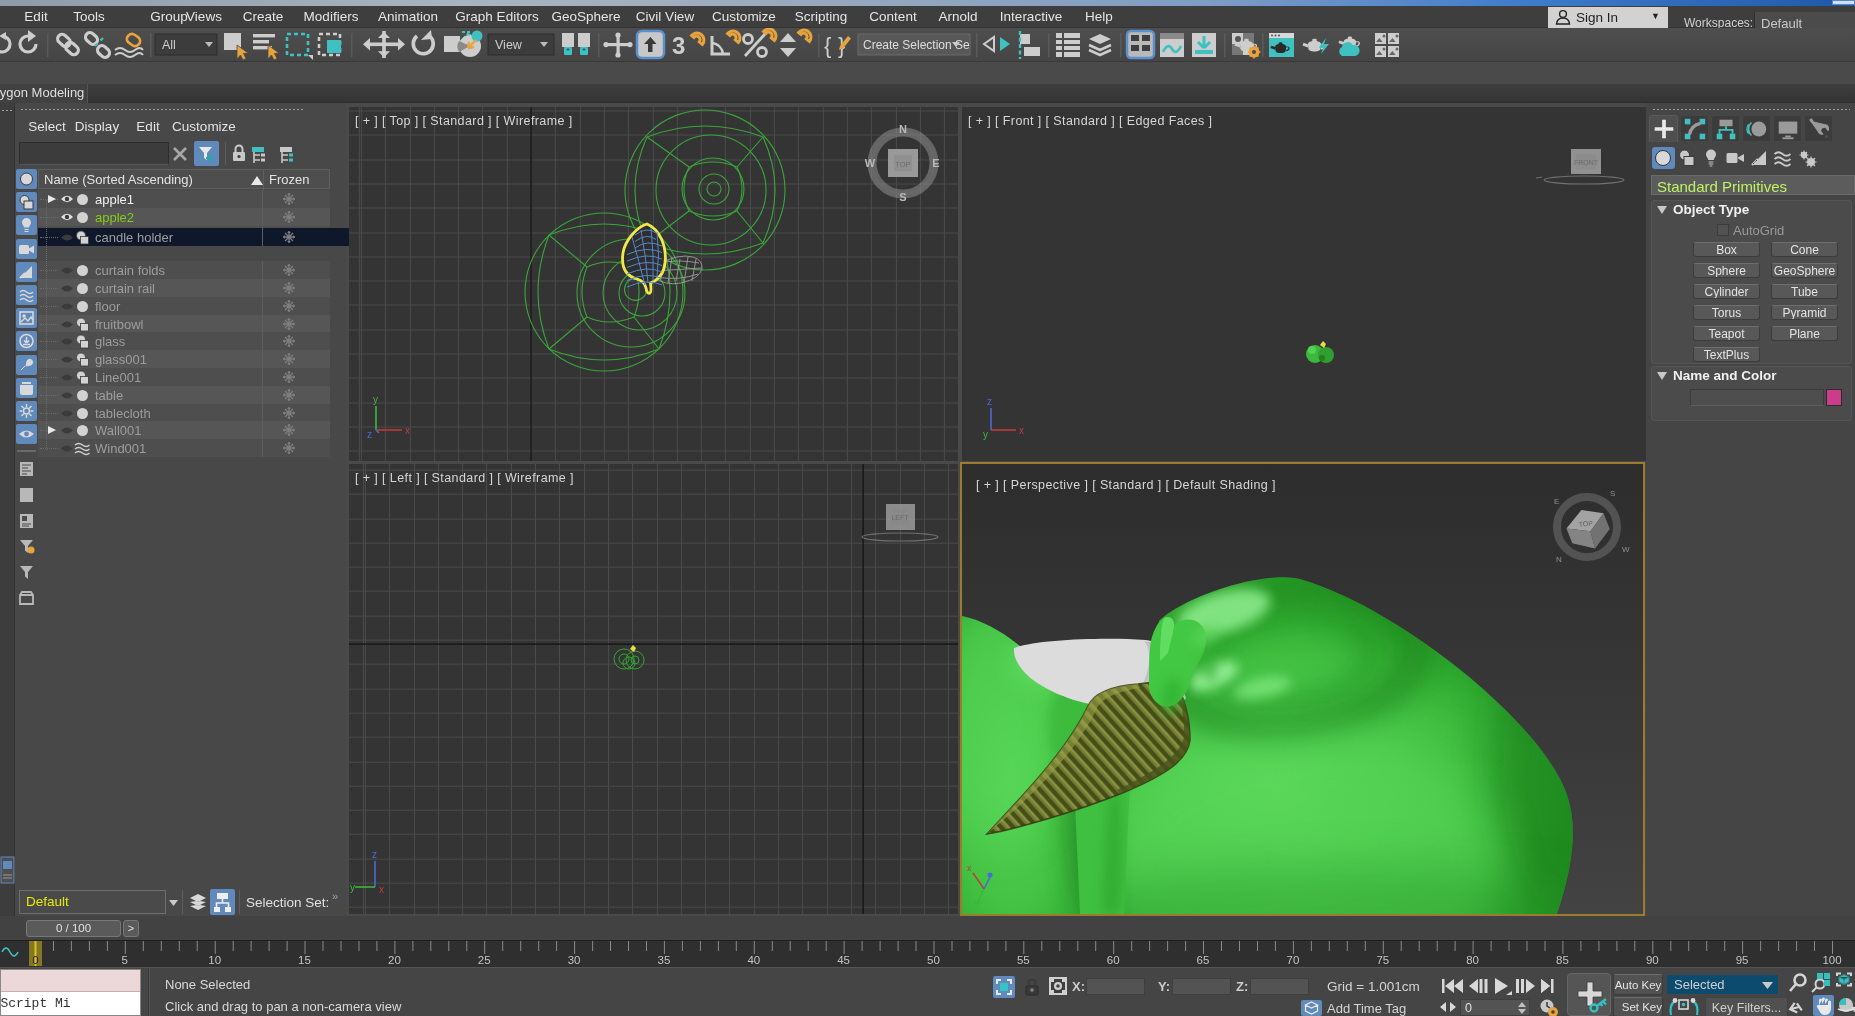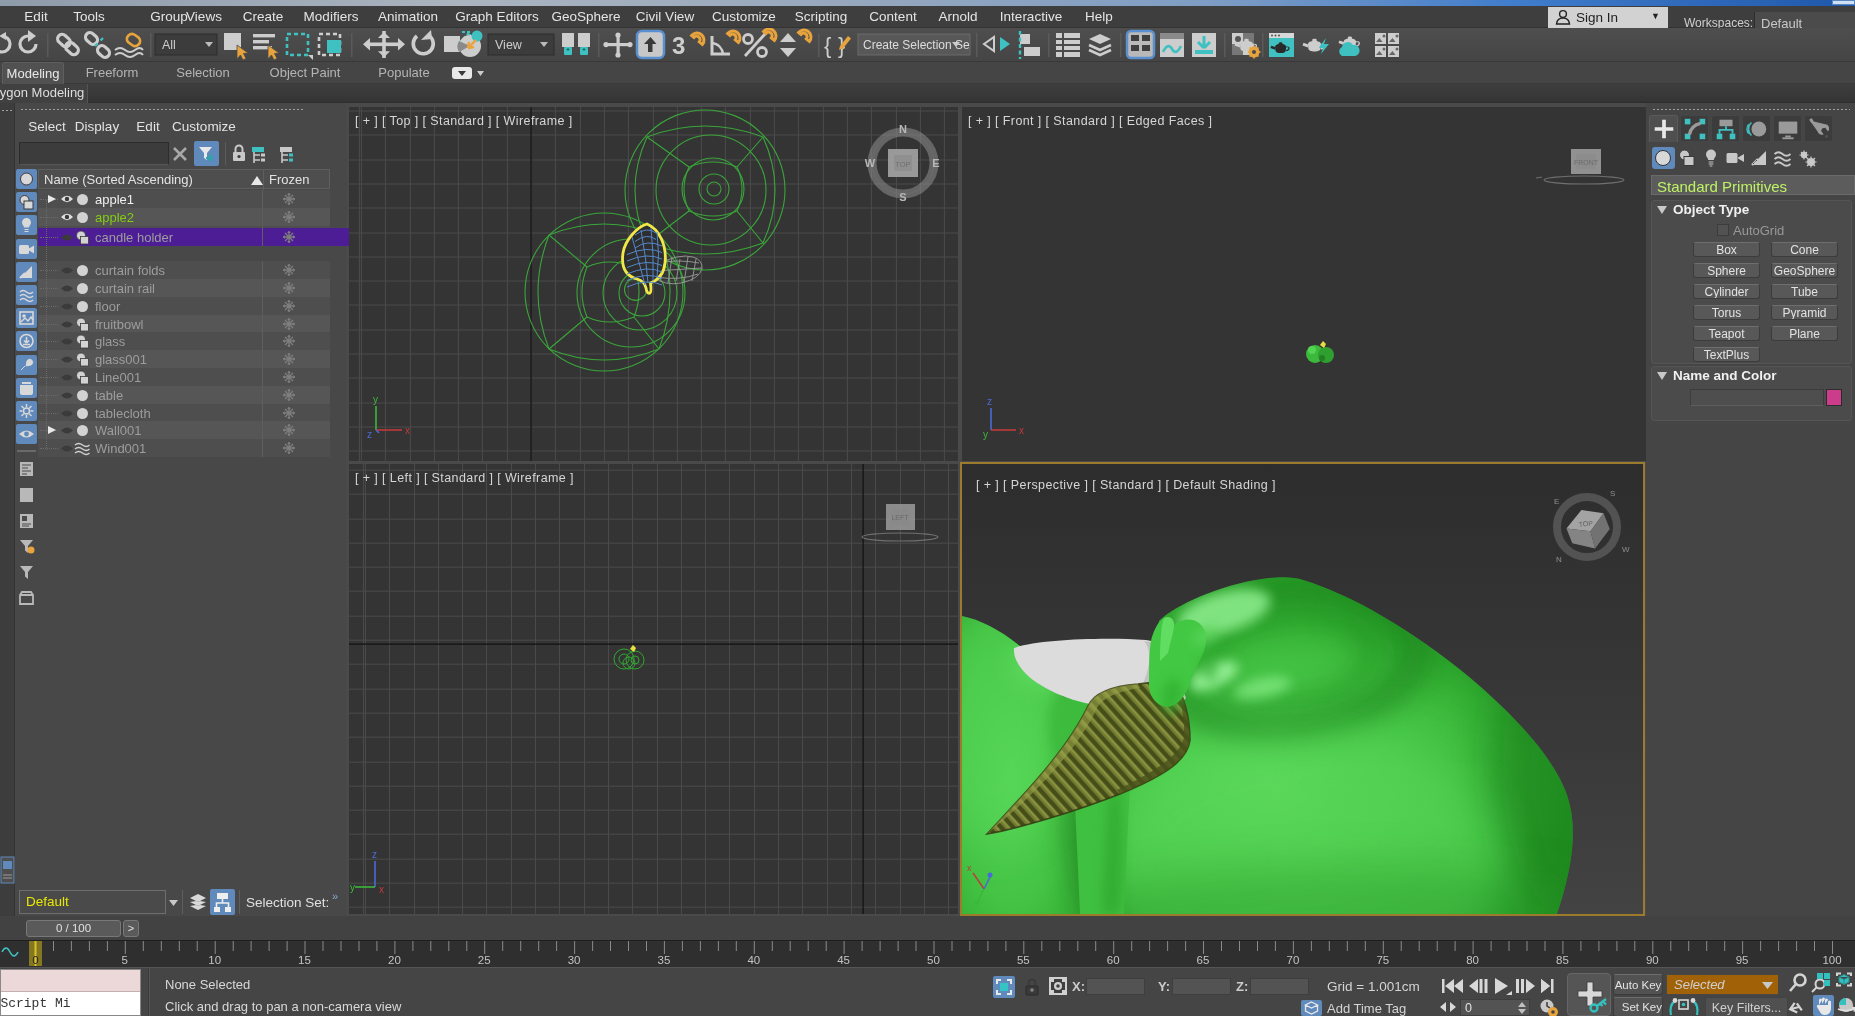--- a/index.html
+++ b/index.html
@@ -233,32 +233,20 @@
         <rect x="1388" y="18" width="11" height="11"></rect>
       </g>
       <g fill="#666">
         <path d="M1376 14 l3.5 -4 3 4z M1389 14 l3.5 -4 3 4z M1376 27 l3.5 -4 3 4z M1389 27 l3.5 -4 3 4z"></path>
         <circle cx="1384" cy="8" r="1.5"></circle>
         <circle cx="1397" cy="8" r="1.5"></circle>
         <circle cx="1384" cy="21" r="1.5"></circle>
         <circle cx="1397" cy="21" r="1.5"></circle>
       </g>
     </svg>
-<div class="abs" style="left:0;top:62px;width:1855px;height:22px;background:#454545;border-bottom:1px solid #3a3a3a;">
-<div class="abs" style="left:2px;top:0;width:62px;height:22px;background:#515151;border:1px solid #5e5e5e;border-bottom:none;border-radius:3px 3px 0 0;color:#e8e8e8;font-size:13px;text-align:center;line-height:21px;">Modeling</div>
-<span class="menuitem" style="left:112px;color:#b4b4b4;font-size:13px;">Freeform</span>
-<span class="menuitem" style="left:203px;color:#b4b4b4;font-size:13px;">Selection</span>
-<span class="menuitem" style="left:305px;color:#b4b4b4;font-size:13px;">Object Paint</span>
-<span class="menuitem" style="left:404px;color:#b4b4b4;font-size:13px;">Populate</span>
-<svg class="abs" style="left:452px;top:4px;" width="34" height="14" viewBox="0 0 34 14">
-        <rect x="0" y="1" width="20" height="12" rx="3" fill="#e8e8e8"></rect>
-        <path d="M6 5 l8 0 -4 5 z" fill="#3a3a3a"></path>
-        <path d="M25 5 l7 0 -3.5 5 z" fill="#cccccc"></path>
-      </svg>
-</div>
 <div class="abs" style="left:0;top:84px;width:1855px;height:19px;background:linear-gradient(#3e3e3e,#343434);border-bottom:1px solid #2e2e2e;">
       <div class="abs" style="left:0;top:0;width:88px;height:19px;background:#414141;border-right:1px solid #555;overflow:hidden;">
         <span style="position:absolute;left:-19px;top:1px;font-size:13px;color:#dedede;white-space:nowrap;">Polygon Modeling</span>
       </div>
     </div>
 <div class="abs" style="left:0;top:103px;width:15px;height:865px;background:#3d3d3d;border-right:1px solid #333;"></div>
 <div class="abs dots" style="left:1px;top:109px;width:12px;height:4px;"></div>
 <svg class="abs" style="left:0;top:855px;" width="15" height="60" viewBox="0 0 15 60">
       <rect x="1" y="2" width="13" height="26" fill="#4e4e4e" stroke="#6189bc"></rect>
       <rect x="3" y="6" width="9" height="8" fill="#6189bc"></rect>
@@ -437,21 +425,21 @@
       <div style="position:absolute;left:224px;top:0;width:1px;height:18px;background:#5e5e5e;"></div>
       <svg style="position:absolute;left:245px;top:3px;" width="12" height="12" viewBox="0 0 12 12">
         <g stroke="#7e7e7e" stroke-width="1.3">
           <path d="M6 0 V12 M0 6 H12 M2 2 L10 10 M10 2 L2 10"></path>
         </g>
         <g fill="#7e7e7e">
           <path d="M6 0 l-2 2 h4z M6 12 l-2 -2 h4z M0 6 l2 -2 v4z M12 6 l-2 -2 v4z"></path>
         </g>
       </svg>
     </div>
-<div class="abs" style="left:38px;top:228px;width:328px;height:18px;background:#4c1d95;">
+<div class="abs" style="left:38px;top:228px;width:328px;height:18px;background:#0f172a;">
       <div style="position:absolute;left:2px;top:9px;width:18px;height:1px;border-top:1px dotted #6a6a6a;"></div>
       <svg style="position:absolute;left:22px;top:4px;" width="14" height="11" viewBox="0 0 14 11">
         <path d="M1 5.5 q6 -6 12 0 q-6 6 -12 0z" fill="#3b3b3b"></path>
       </svg>
       <svg style="position:absolute;left:37px;top:2px;" width="15" height="15" viewBox="0 0 15 15">
         <circle cx="6" cy="5.5" r="4.5" fill="#d2d2d2" stroke="#3a3a3a" stroke-width="0.8"></circle>
         <rect x="5.5" y="6.5" width="8" height="7.5" fill="#d2d2d2" stroke="#3a3a3a" stroke-width="0.8"></rect>
       </svg>
       <span style="position:absolute;left:57px;top:2px;font-size:13px;color:#9d9d9d;">candle holder</span>
       <div style="position:absolute;left:224px;top:0;width:1px;height:18px;background:#5e5e5e;"></div>
@@ -1242,21 +1230,21 @@
     </svg>
 <div class="abs" style="left:1567px;top:973px;width:44px;height:43px;background:#555555;border:1px solid #666;border-radius:4px;"><svg width="44" height="43" viewBox="0 0 44 43">
         <path d="M19 8 h6 v9 h9 v6 h-9 v9 h-6 v-9 h-9 v-6 h9z" fill="#d8d8d8" stroke="#3a3a3a" stroke-width="0.8"></path>
         <g stroke="#35c0c0" stroke-width="2.4" fill="none">
           <circle cx="26" cy="34" r="3.5"></circle>
           <path d="M29 32 l9 -7 m-3 2.5 l3 3 m-6 -1 l2.5 2.5"></path>
         </g>
       </svg></div>
 <div class="btn3d" style="left:1613px;top:974px;width:50px;height:21px;font-size:11.5px;line-height:20px;background:#525252;">Auto Key</div>
 <div class="btn3d" style="left:1613px;top:997px;width:50px;height:20px;font-size:11.5px;line-height:19px;background:#525252;text-align:right;">Set Key</div>
-<div class="abs" style="left:1666px;top:974px;width:113px;height:21px;background:#a16207;border:1px solid #474747;font-style:italic;">
+<div class="abs" style="left:1666px;top:974px;width:113px;height:21px;background:#0c4a6e;border:1px solid #474747;">
       <span style="position:absolute;left:7px;top:2px;font-size:13px;color:#cfcfcf;">Selected</span>
       <svg style="position:absolute;right:5px;top:7px;" width="11" height="8" viewBox="0 0 11 8">
         <path d="M0 0 h11 l-5.5 7z" fill="#c8c8c8"></path>
       </svg>
     </div>
 <svg class="abs" style="left:1666px;top:997px;" width="36" height="20" viewBox="0 0 36 20">
       <g stroke="#35c0c0" stroke-width="2.2" fill="none">
         <path d="M5 18 Q3 8 9 4 M31 18 Q33 8 27 4"></path>
       </g>
       <rect x="13" y="3" width="9" height="9" fill="none" stroke="#d8d8d8" stroke-width="1.6"></rect>

